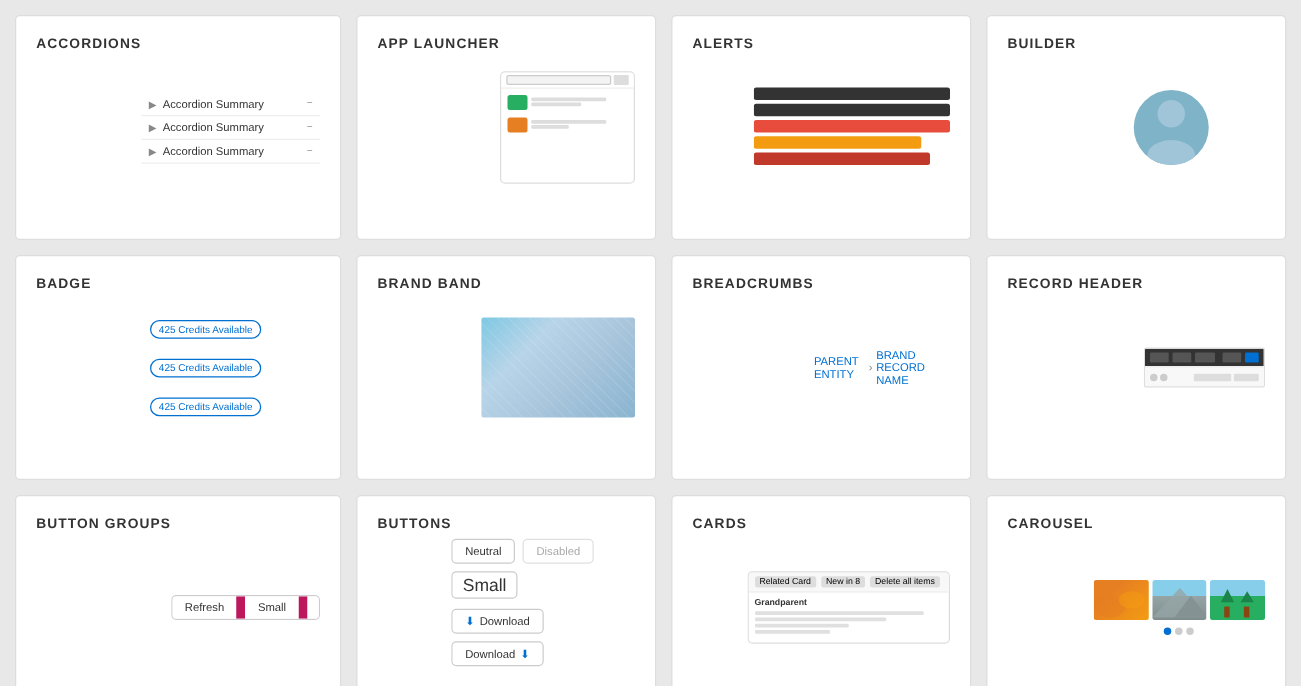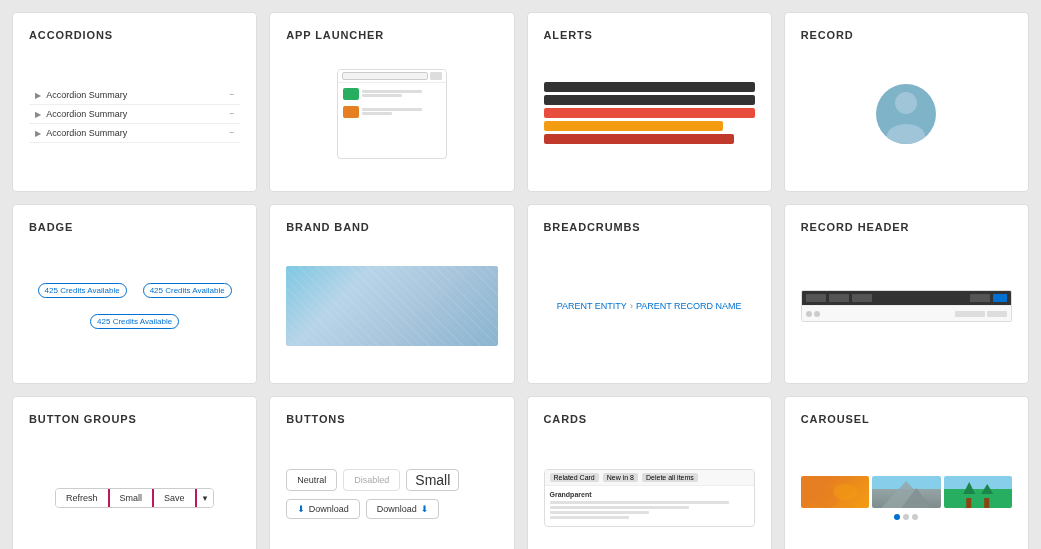--- a/index.html
+++ b/index.html
@@ -13,21 +13,20 @@
       grid-template-columns: repeat(4, 1fr);
       gap: 12px;
     }
     .card {
       background: #fff;
       border: 1px solid #ddd;
       border-radius: 4px;
       padding: 16px;
       min-height: 180px;
       display: flex;
-      flex-direction: column;
     }
     .card-title {
       font-size: 11px;
       font-weight: 700;
       letter-spacing: 0.08em;
       color: #333;
       margin-bottom: 12px;
     }
     .card-preview {
       flex: 1;
@@ -226,21 +225,21 @@
     .btn-group {
       display: flex;
       border: 1px solid #ccc;
       border-radius: 4px;
       overflow: hidden;
     }
     .btn-group-item {
       padding: 4px 10px;
       font-size: 9px;
       color: #333;
-      border-right: 2px solid #be185d;
+      border-right: 7px solid #be185d;
       background: #fff;
     }
     .btn-group-item:last-child { border-right: none; }
     .btn-group-arrow {
       padding: 4px 6px;
       font-size: 9px;
       color: #333;
       background: #fff;
     }
 
@@ -415,21 +414,21 @@
         <div class="alert-bar alert-dark"></div>
         <div class="alert-bar alert-dark"></div>
         <div class="alert-bar alert-red"></div>
         <div class="alert-bar alert-yellow"></div>
         <div class="alert-bar alert-red2"></div>
       </div>
     </div>
   </div>
 
   <div class="card">
-    <div class="card-title">RECORD</div>
+    <div class="card-title">BUILDER</div>
     <div class="card-preview">
       <div class="avatar-circle">
         <div class="avatar-head"></div>
         <div class="avatar-body"></div>
       </div>
     </div>
   </div>
 
   <div class="card">
     <div class="card-title">BADGE</div>
@@ -450,21 +449,21 @@
       </div>
     </div>
   </div>
 
   <div class="card">
     <div class="card-title">BREADCRUMBS</div>
     <div class="card-preview">
       <div class="breadcrumbs-preview">
         <span>PARENT ENTITY</span>
         <span class="breadcrumb-sep">›</span>
-        <span>PARENT RECORD NAME</span>
+        <span>BRAND RECORD NAME</span>
       </div>
     </div>
   </div>
 
   <div class="card">
     <div class="card-title">RECORD HEADER</div>
     <div class="card-preview">
       <div class="builder-header-preview">
         <div class="builder-top">
           <div class="builder-btn-small"></div>

